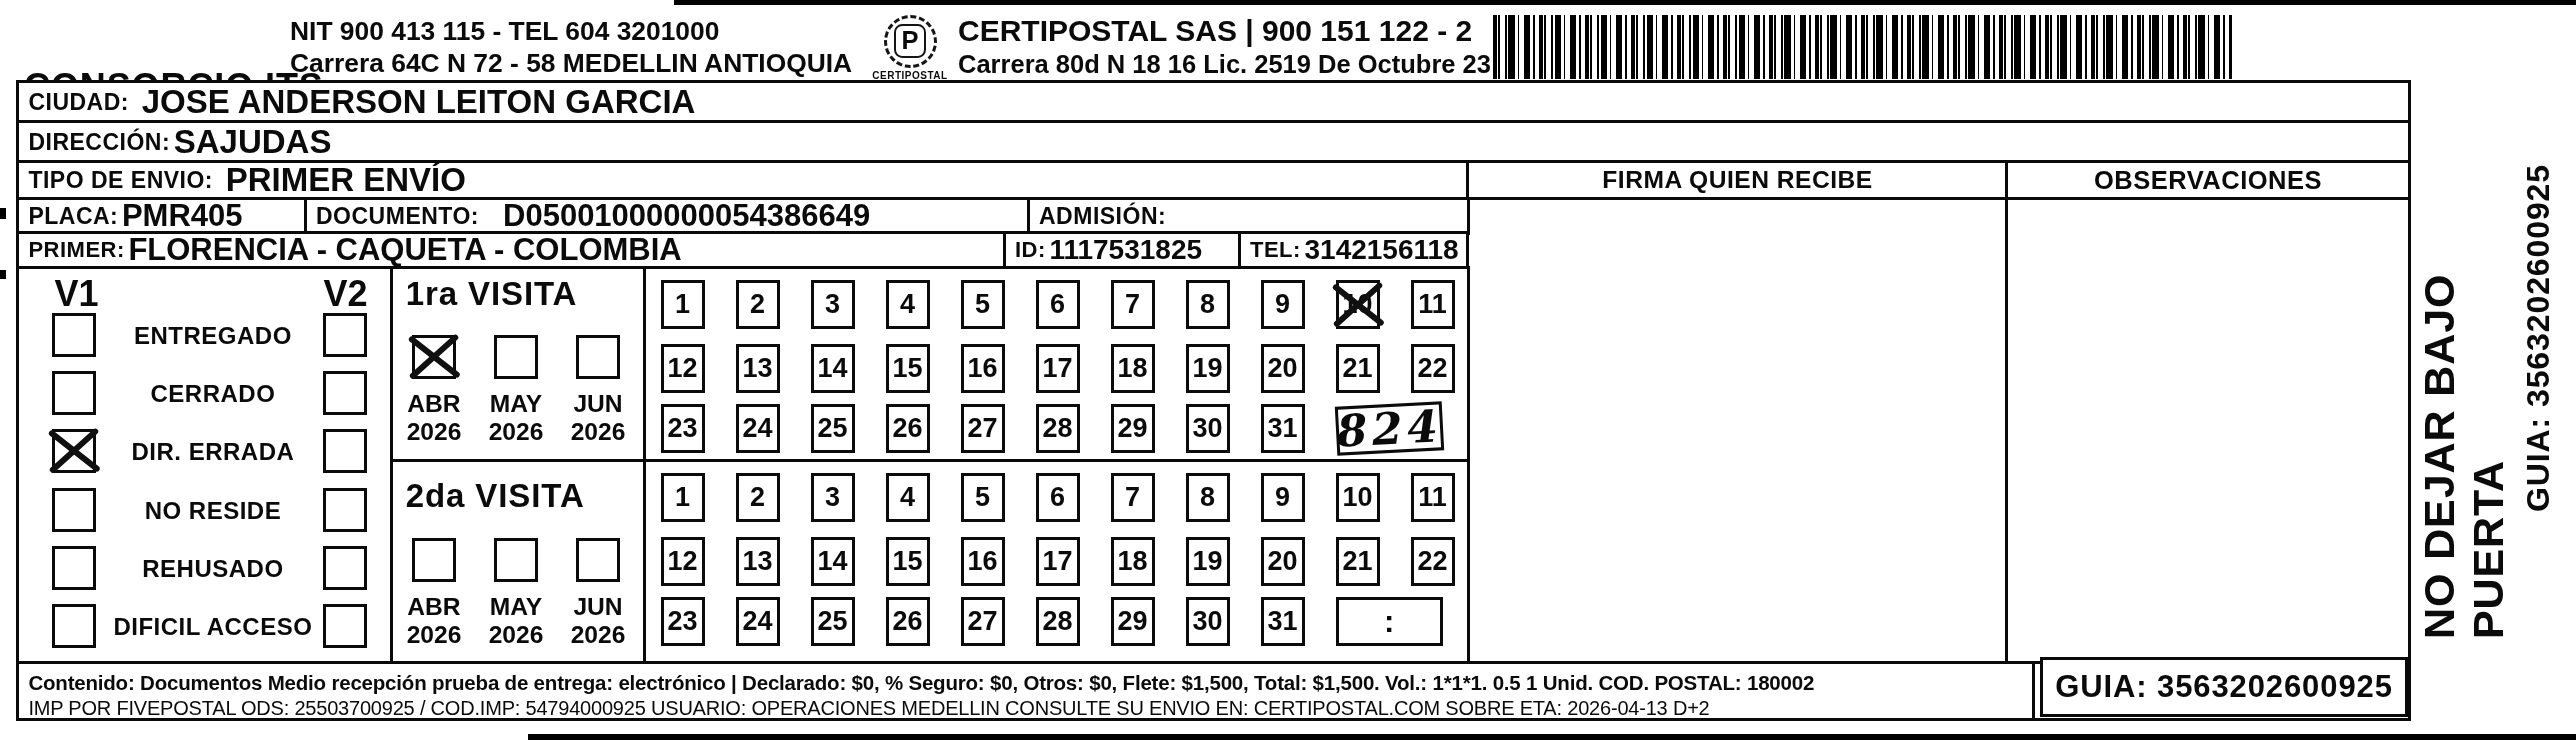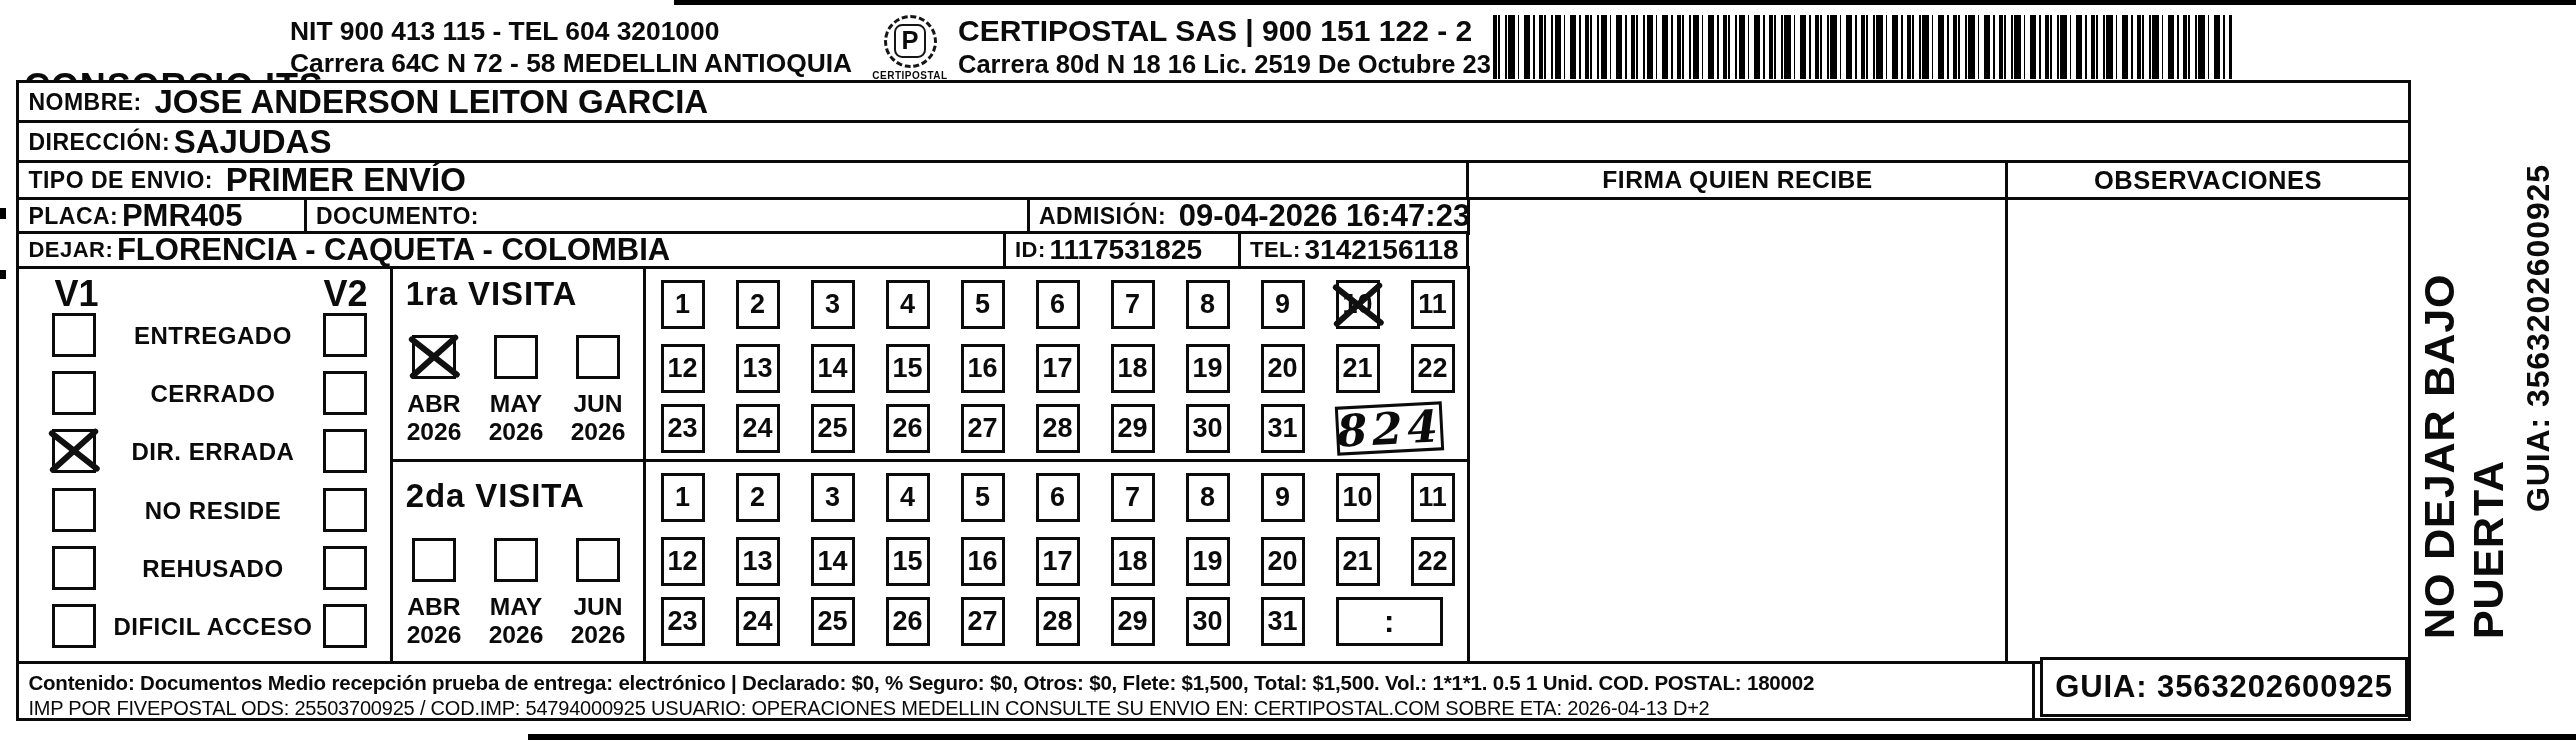--- a/index.html
+++ b/index.html
@@ -105,21 +105,21 @@
   <div class="logo-caption">CERTIPOSTAL</div>
   <div class="logo-sub"></div>
 </div>
 <div class="carrierblock">
   <div class="carrier1">CERTIPOSTAL SAS | 900 151 122 - 2</div>
   <div class="carrier2">Carrera 80d N 18 16  Lic. 2519 De Octubre 23 De 2015</div>
 </div>
 <div class="barcode"></div>
 
 <div class="cell fieldrow" style="left:16.4px; top:80px; width:2395px; height:44px;">
-  <span class="flabel">NOMBRE:</span>
+  <span class="flabel">CIUDAD:</span>
   <span class="fvalue v36">JOSE ANDERSON LEITON GARCIA</span>
 </div>
 <div class="cell fieldrow" style="left:16.4px; top:120px; width:2395px; height:44px;">
   <span class="flabel">DIRECCIÓN:</span>
   <span class="fvalue v36 tight">SAJUDAS</span>
 </div>
 <div class="cell fieldrow" style="left:16.4px; top:160px; width:1453px; height:40px;">
   <span class="flabel">TIPO DE ENVIO:</span>
   <span class="fvalue v36">PRIMER ENVÍO</span>
 </div>
@@ -128,28 +128,28 @@
 <div class="cell hdrcell" style="left:2005px; top:160px; width:406px; height:40px; font-size:25.5px;">OBSERVACIONES</div>
 <div class="cell" style="left:1466px; top:197px; width:543px; height:472px;"></div>
 <div class="cell" style="left:2005px; top:197px; width:406px; height:472px;"></div>
 
 <div class="cell fieldrow" style="left:16.4px; top:197px; width:335px; height:38px;">
   <span class="flabel">PLACA:</span>
   <span class="fvalue v34 tight">PMR405</span>
 </div>
 <div class="cell fieldrow" style="left:304px; top:197px; width:727px; height:38px;">
   <span class="flabel">DOCUMENTO:</span>
+  <span class="fvalue v34" style="margin-left:24px;">D05001000000054386649</span>
 </div>
 <div class="cell fieldrow" style="left:1027px; top:197px; width:443px; height:38px;">
   <span class="flabel">ADMISIÓN:</span>
-  <span class="fvalue v34">09-04-2026 16:47:23</span>
 </div>
 
 <div class="cell fieldrow" style="left:16.4px; top:231px; width:991px; height:38px;">
-  <span class="flabel" style="font-size:22px;">DEJAR:</span>
+  <span class="flabel" style="font-size:22px;">PRIMER:</span>
   <span class="fvalue v34 tight">FLORENCIA - CAQUETA - COLOMBIA</span>
 </div>
 <div class="cell fieldrow" style="left:1003px; top:231px; width:239px; height:38px;align-items:center;">
   <span class="flabel" style="font-size:22px;">ID:</span>
   <span class="fvalue v31 tight">1117531825</span>
 </div>
 <div class="cell fieldrow" style="left:1238px; top:231px; width:231px; height:38px;">
   <span class="flabel" style="font-size:22px;">TEL:</span>
   <span class="fvalue v31 tight">3142156118</span>
 </div>

